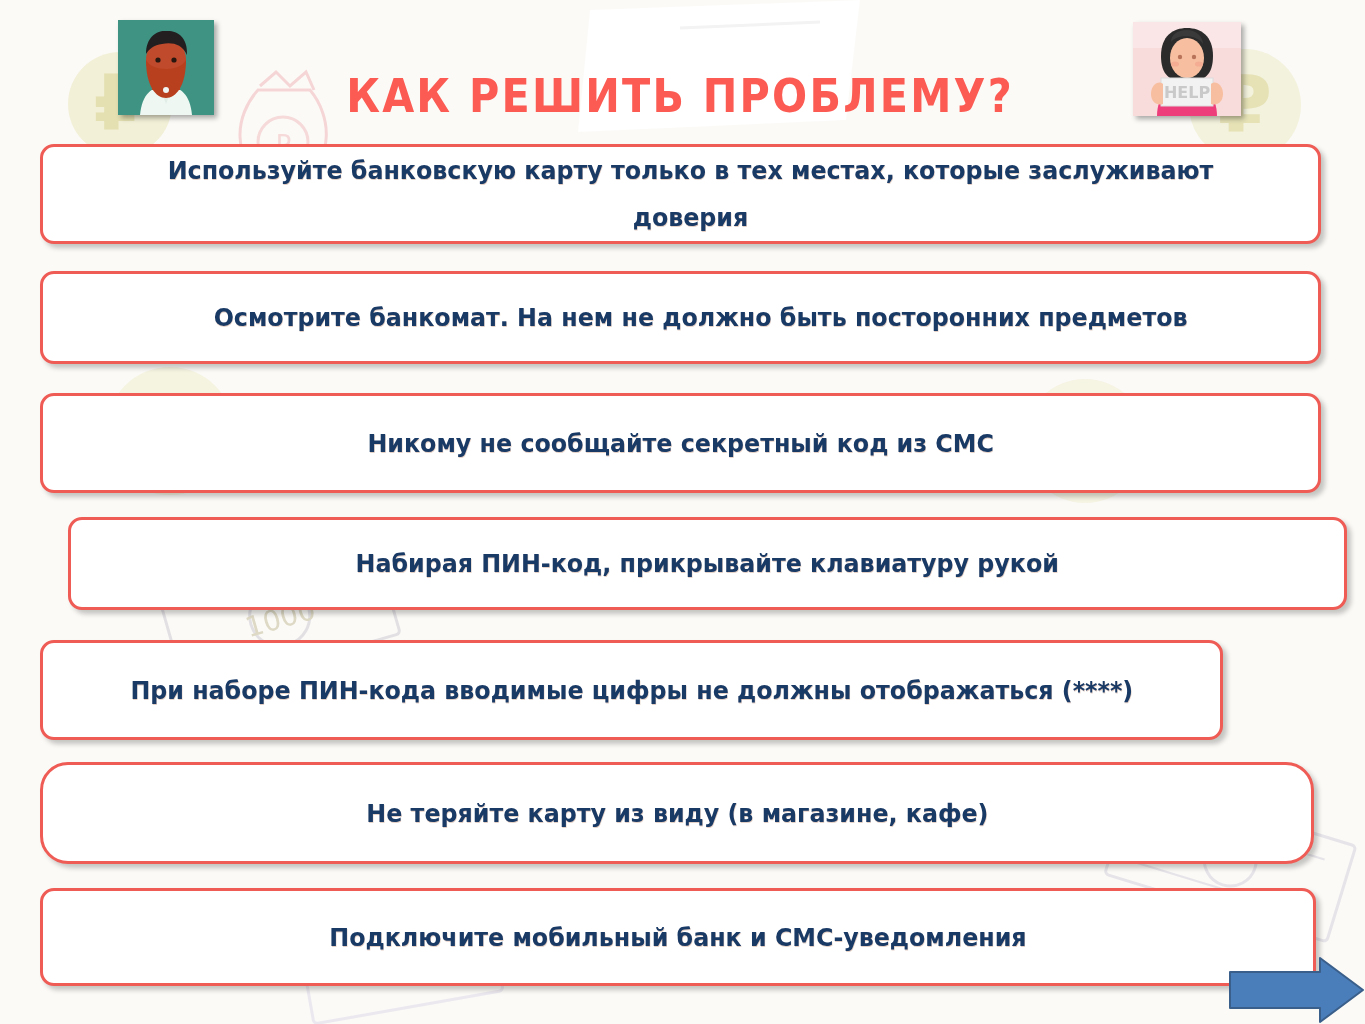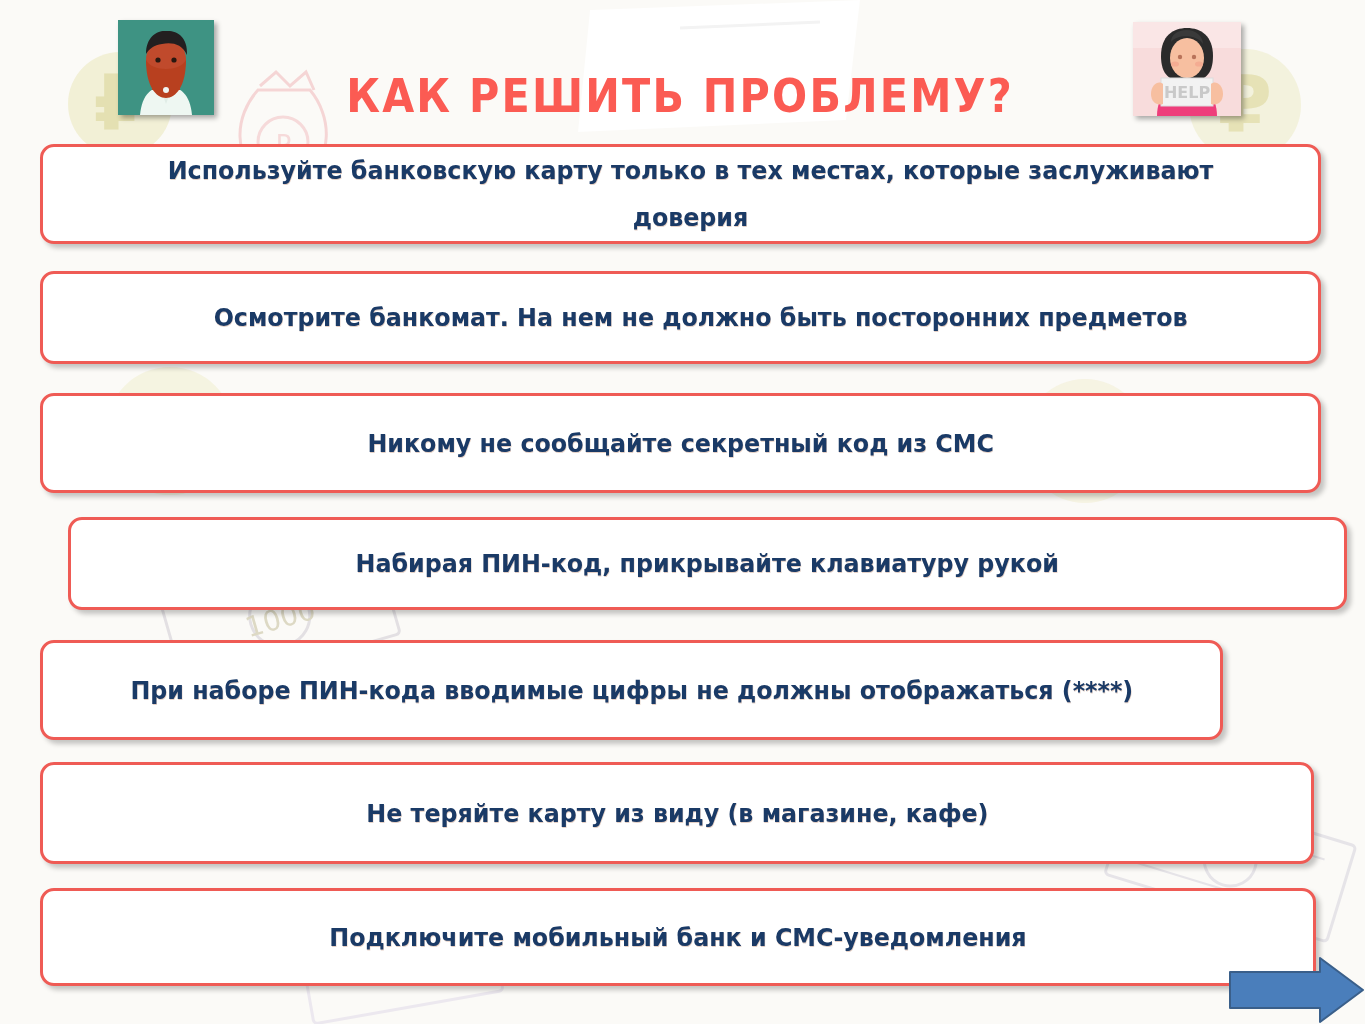--- a/index.html
+++ b/index.html
@@ -107,21 +107,21 @@
     transform: scaleX(0.95);
     transform-origin: 50% 50%;
     text-shadow: 0.5px 0.5px 0 rgba(180,120,90,0.35);
   }
 
   #tip-1 { left: 40px;  top: 144px; width: 1281px; height: 100px; padding-left: 20px; }
   #tip-2 { left: 40px;  top: 271px; width: 1281px; height:  93px; padding-left: 40px; }
   #tip-3 { left: 40px;  top: 393px; width: 1281px; height: 100px; justify-content: center; }
   #tip-4 { left: 40px;  top: 517px; width: 1279px; height: 93px; margin-left: 28px;  }
   #tip-5 { left: 40px;  top: 640px; width: 1183px; height: 100px; }
-  #tip-6 { left: 40px;  top: 762px; width: 1274px; height: 102px; }
+  #tip-6 { left: 40px;  top: 762px; width: 1274px; height: 102px; border-radius: 28px; }
   #tip-7 { left: 40px;  top: 888px; width: 1276px; height:  98px; }
 
   #tip-1 .tip-text { max-width: 1240px; }
 
   
   #next-arrow {
     position: absolute;
     left: 1228px;
     top: 956px;
     width: 137px;

